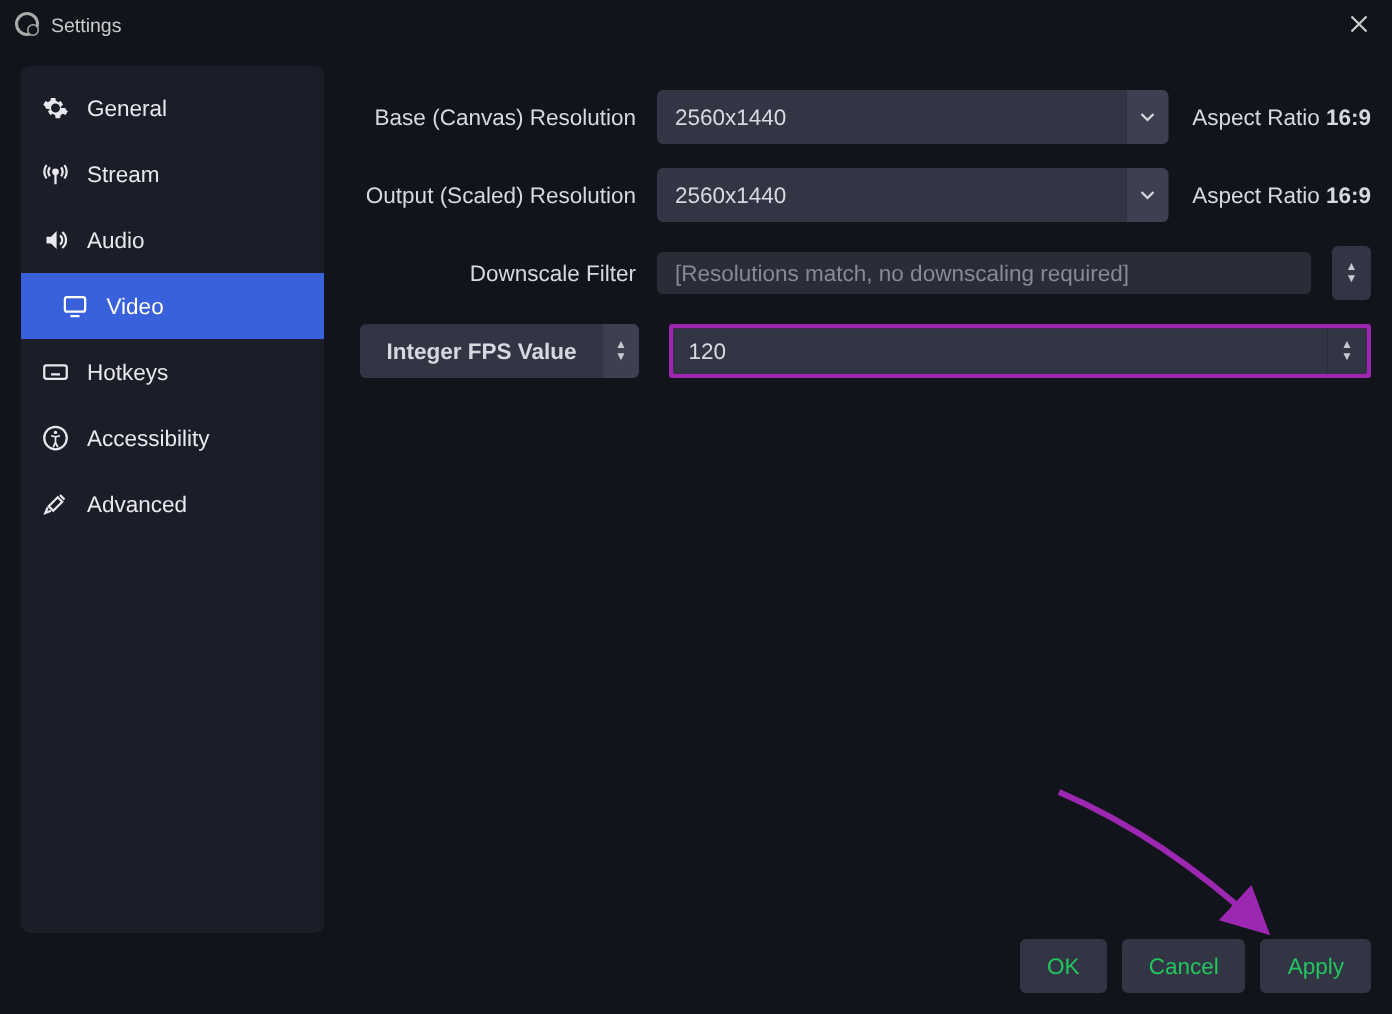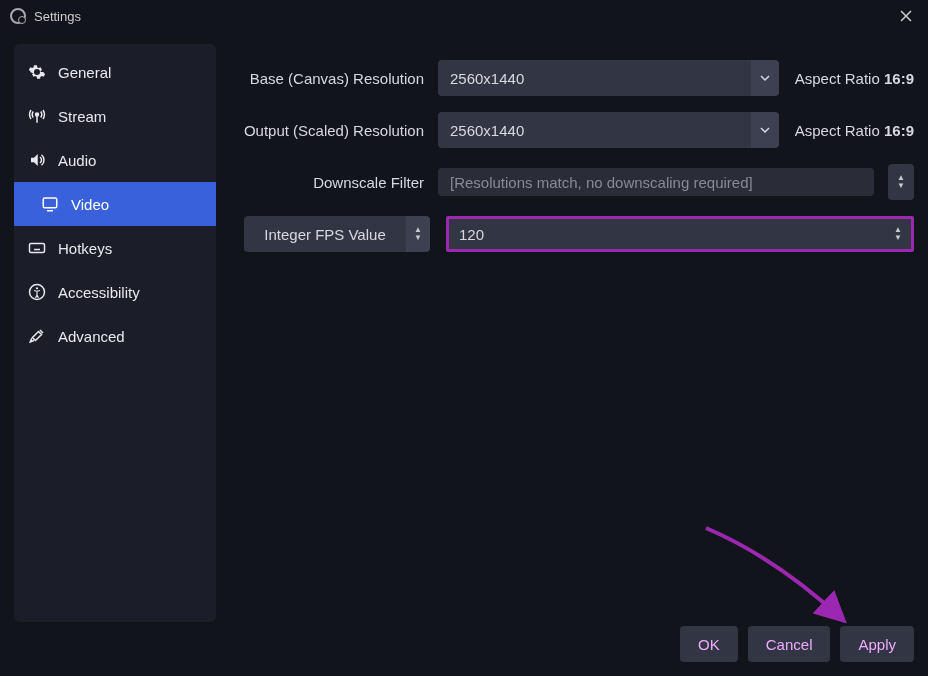--- a/index.html
+++ b/index.html
@@ -205,21 +205,21 @@
 }
 .btn {
   min-width: 56px;
   height: 36px;
   padding: 0 18px;
   background: #323544;
   border-radius: 4px;
   display: flex;
   align-items: center;
   justify-content: center;
-  color: #f0abfc;
+  color: #22c55e;
   font-size: 15px;
   cursor: pointer;
 }
 .arrow {
   position: absolute;
   bottom: 38px;
   right: 72px;
   pointer-events: none;
 }
 svg { display: block; }
@@ -344,21 +344,21 @@
     <div class="row">
       <div class="label">Downscale Filter</div>
       <div class="filter-box">[Resolutions match, no downscaling required]</div>
       <div class="filter-stepper">
         <span class="stepper-part">▲</span>
         <span class="stepper-part">▼</span>
       </div>
     </div>
 
     <div class="row fps-row">
-      <div style="width:190px; display:flex; justify-content:flex-end;" class="label-wrap">
+      <div style="width:190px; display:flex; font-weight:bold;" class="label-wrap">
         <div class="fps-type-box">Integer FPS Value</div>
         <div class="fps-type-stepper">
           <span class="stepper-part">▲</span>
           <span class="stepper-part">▼</span>
         </div>
       </div>
       <div class="fps-value-box">
         <input class="fps-value-input" value="120" style="">
         <div class="fps-value-stepper">
           <span class="stepper-part">▲</span>

